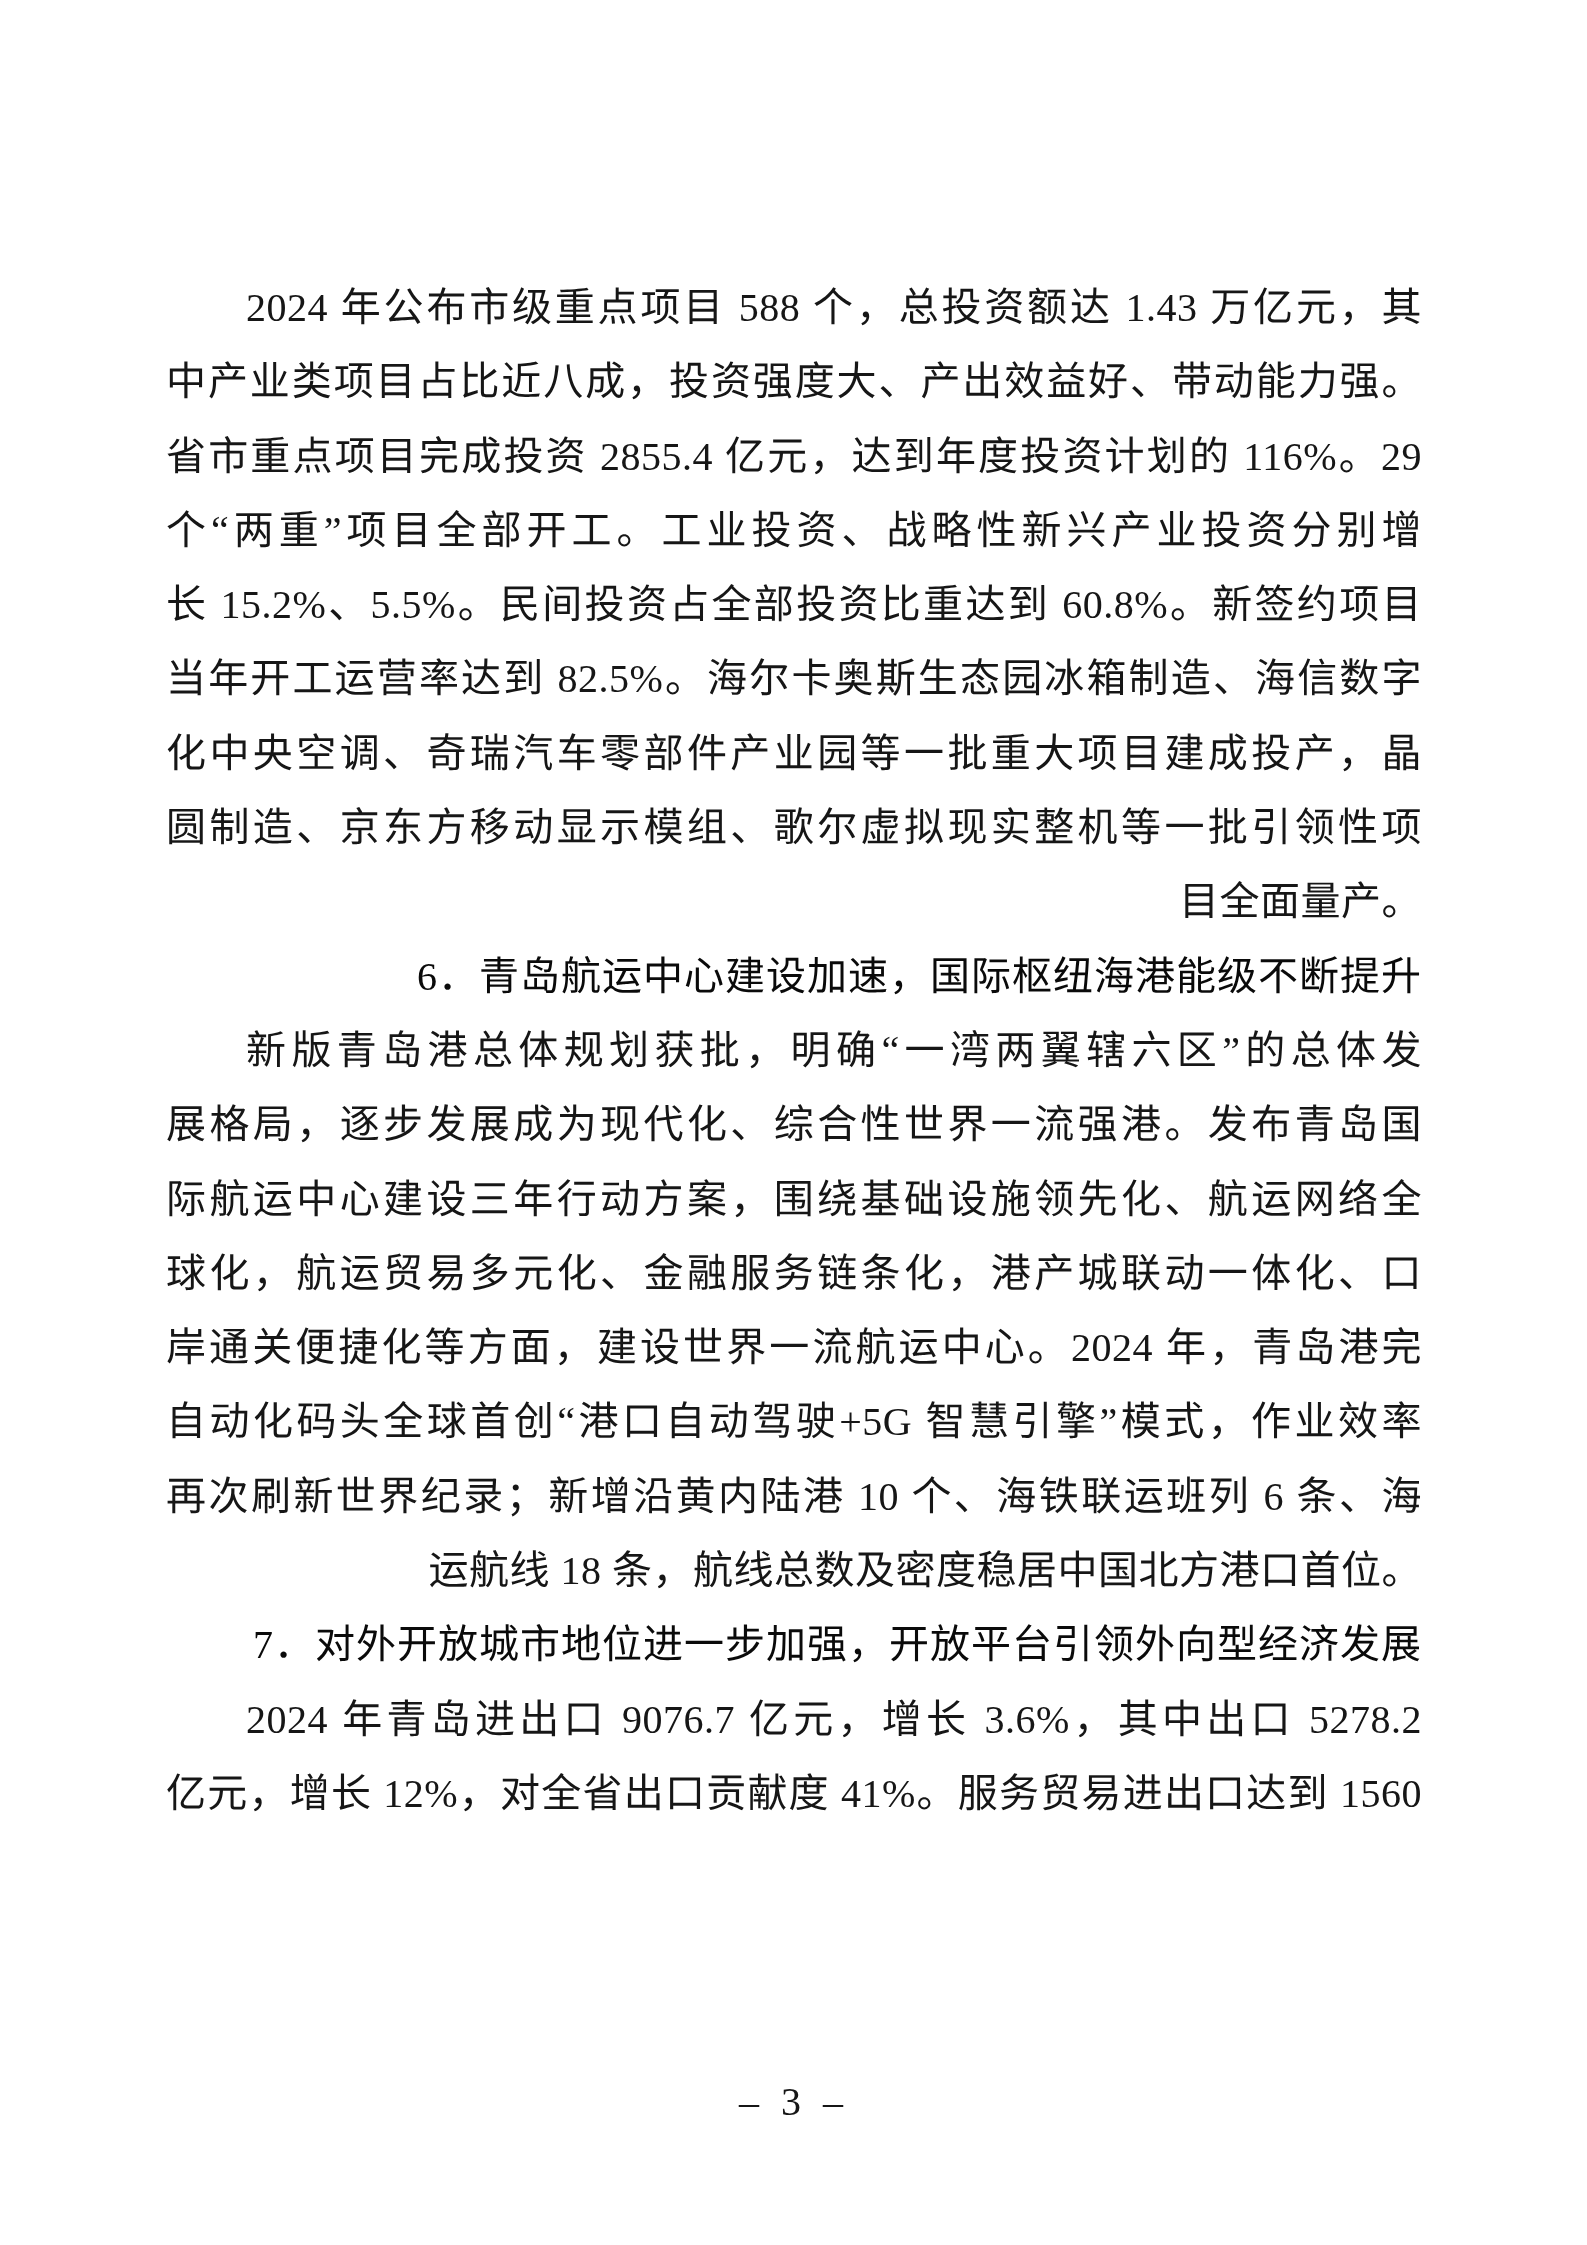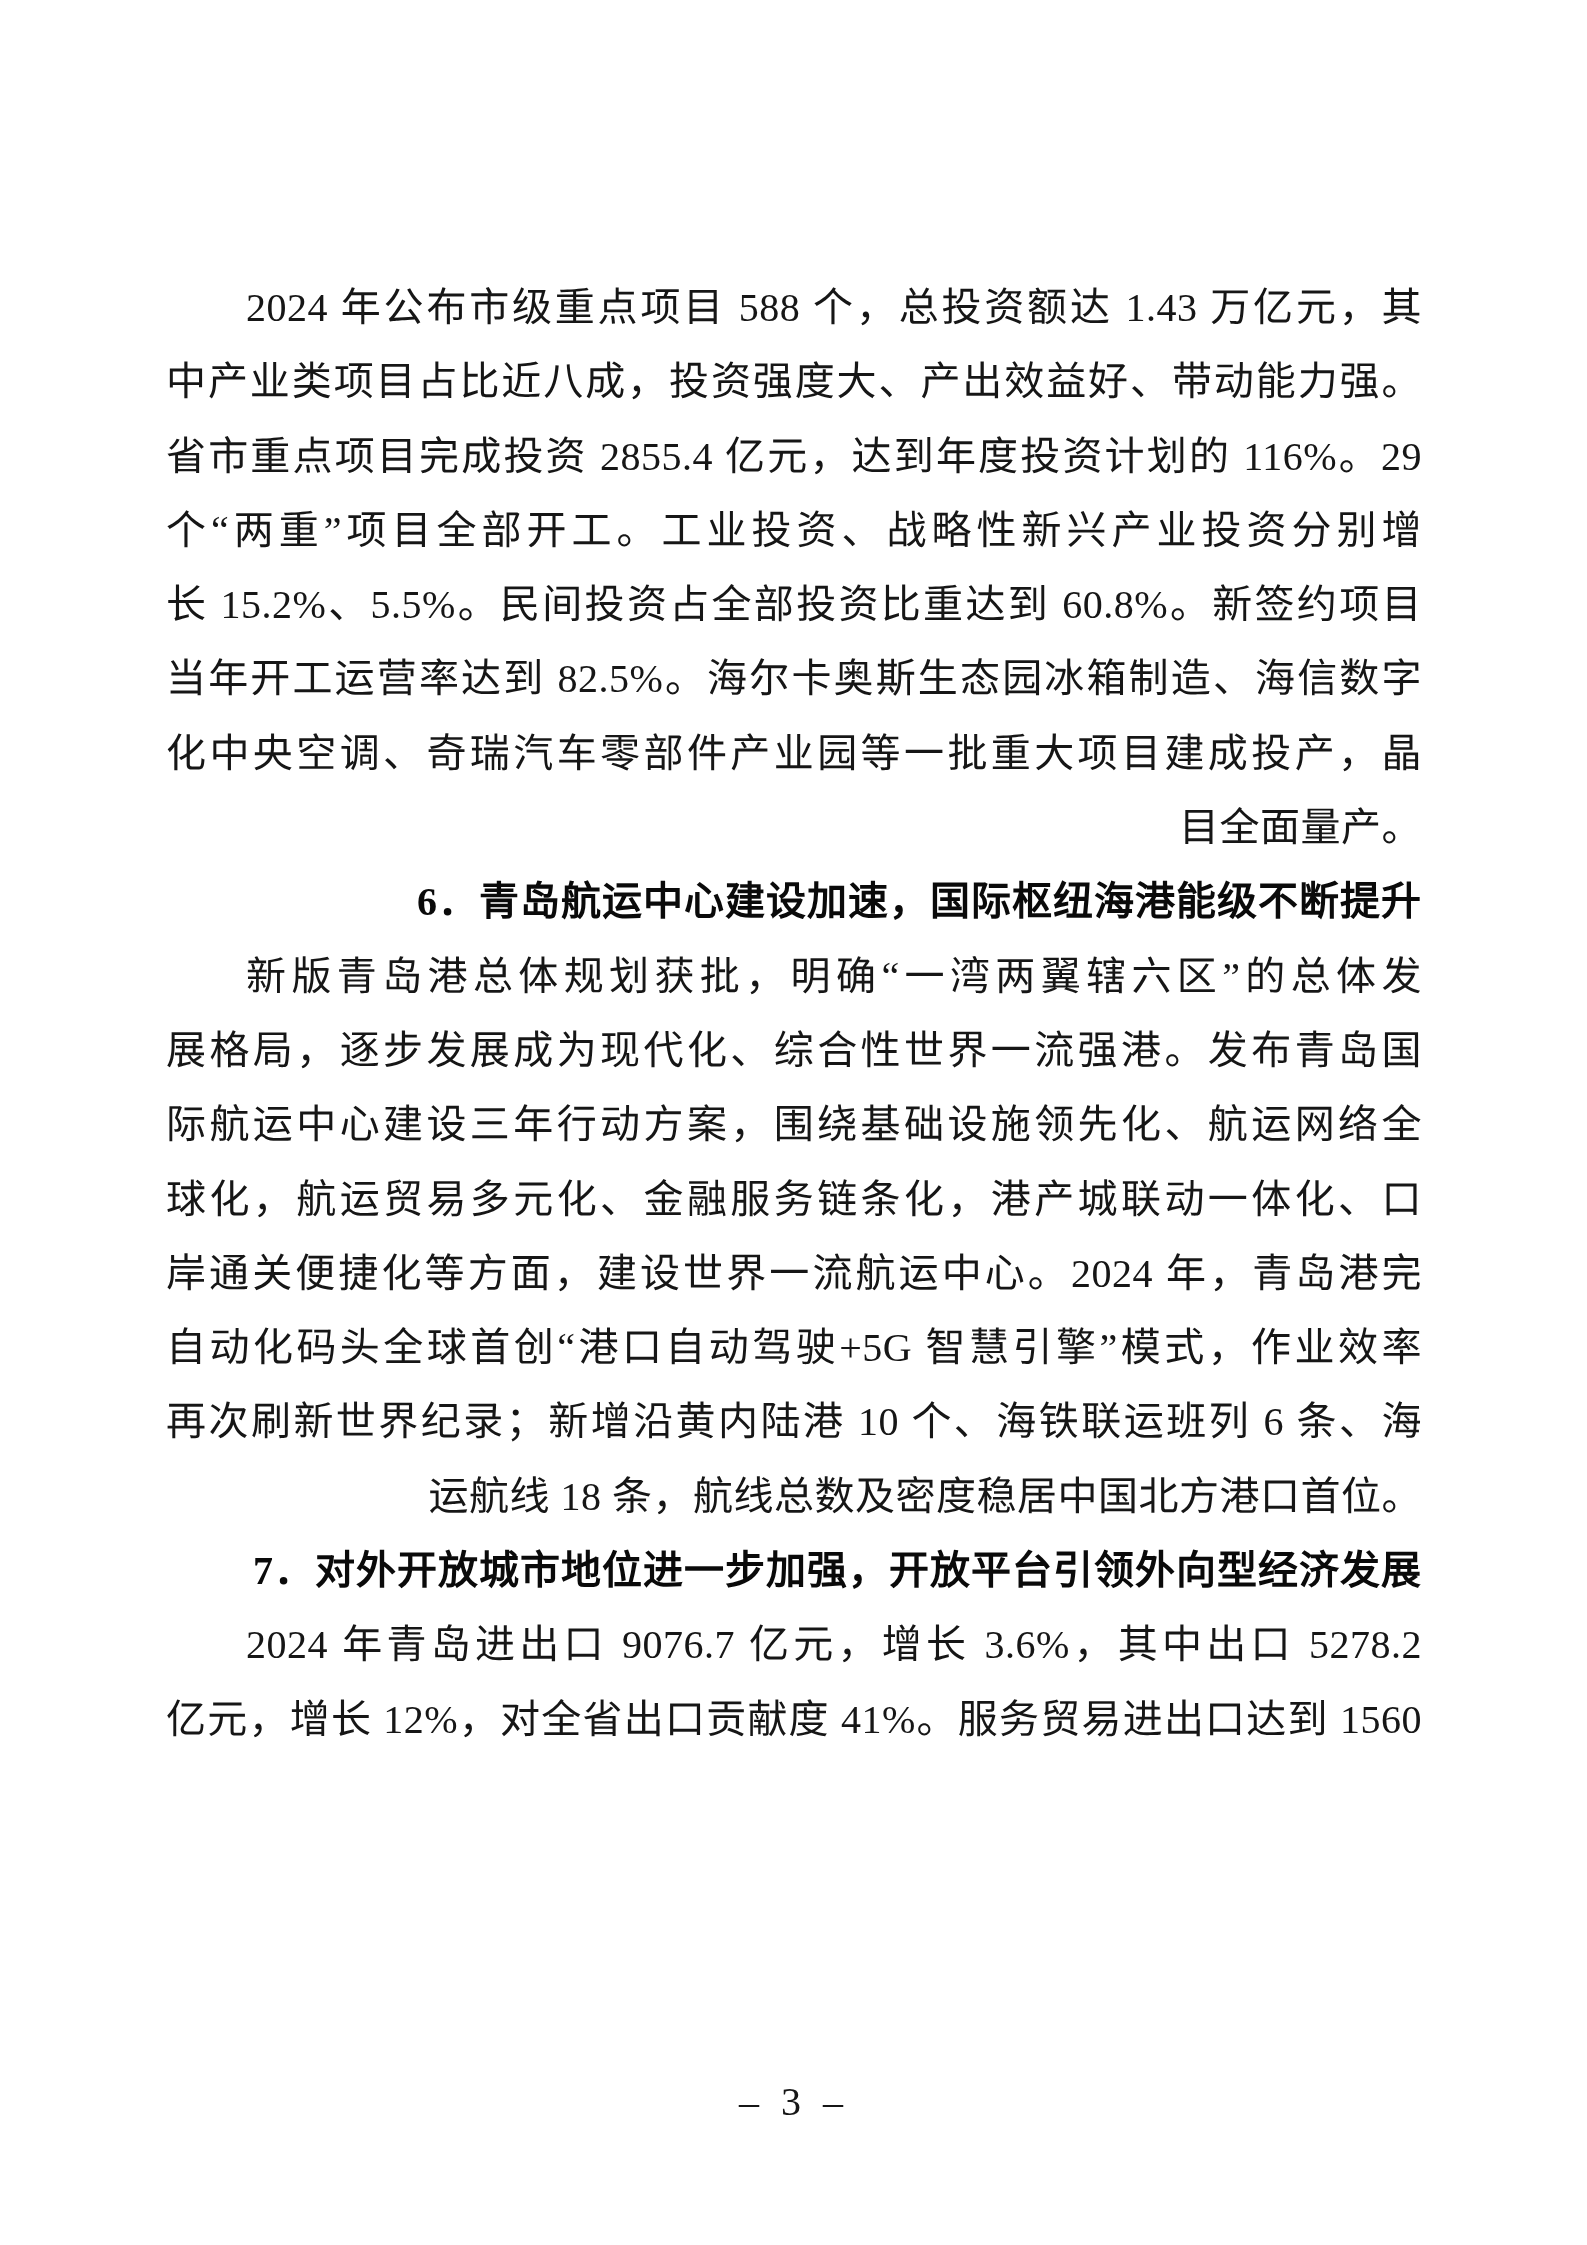--- a/index.html
+++ b/index.html
@@ -33,21 +33,21 @@
   }
   .line.fill {
     text-align: justify;
     text-align-last: justify;
     text-justify: inter-ideograph;
   }
   .line.indent {
     padding-left: 80px;
   }
   .line.heading {
-    font-weight: 700;
+    font-weight: 400;
     color: #0a0a0a;
     letter-spacing: 1px;
   }
   .page-number {
     position: absolute;
     left: 166px;
     width: 1256px;
     top: 2072px;
     height: 60px;
     line-height: 60px;
@@ -62,20 +62,21 @@
 
 <div class="page">
   <div class="text-block" id="text-block">
       <div class="line body fill indent">2024 年公布市级重点项目 588 个，总投资额达 1.43 万亿元，其</div>
       <div class="line body fill">中产业类项目占比近八成，投资强度大、产出效益好、带动能力强。</div>
       <div class="line body fill">省市重点项目完成投资 2855.4 亿元，达到年度投资计划的 116%。29</div>
       <div class="line body fill">个“两重”项目全部开工。工业投资、战略性新兴产业投资分别增</div>
       <div class="line body fill">长 15.2%、5.5%。民间投资占全部投资比重达到 60.8%。新签约项目</div>
       <div class="line body fill">当年开工运营率达到 82.5%。海尔卡奥斯生态园冰箱制造、海信数字</div>
       <div class="line body fill">化中央空调、奇瑞汽车零部件产业园等一批重大项目建成投产，晶</div>
+      <div class="line body fill">圆制造、京东方移动显示模组、歌尔虚拟现实整机等一批引领性项</div>
       <div class="line body">目全面量产。</div>
       <div class="line heading">6．青岛航运中心建设加速，国际枢纽海港能级不断提升</div>
       <div class="line body fill indent">新版青岛港总体规划获批，明确“一湾两翼辖六区”的总体发</div>
       <div class="line body fill">展格局，逐步发展成为现代化、综合性世界一流强港。发布青岛国</div>
       <div class="line body fill">际航运中心建设三年行动方案，围绕基础设施领先化、航运网络全</div>
       <div class="line body fill">球化，航运贸易多元化、金融服务链条化，港产城联动一体化、口</div>
       <div class="line body fill">岸通关便捷化等方面，建设世界一流航运中心。2024 年，青岛港完</div>
       <div class="line body fill">自动化码头全球首创“港口自动驾驶+5G 智慧引擎”模式，作业效率</div>
       <div class="line body fill">再次刷新世界纪录；新增沿黄内陆港 10 个、海铁联运班列 6 条、海</div>
       <div class="line body">运航线 18 条，航线总数及密度稳居中国北方港口首位。</div>

